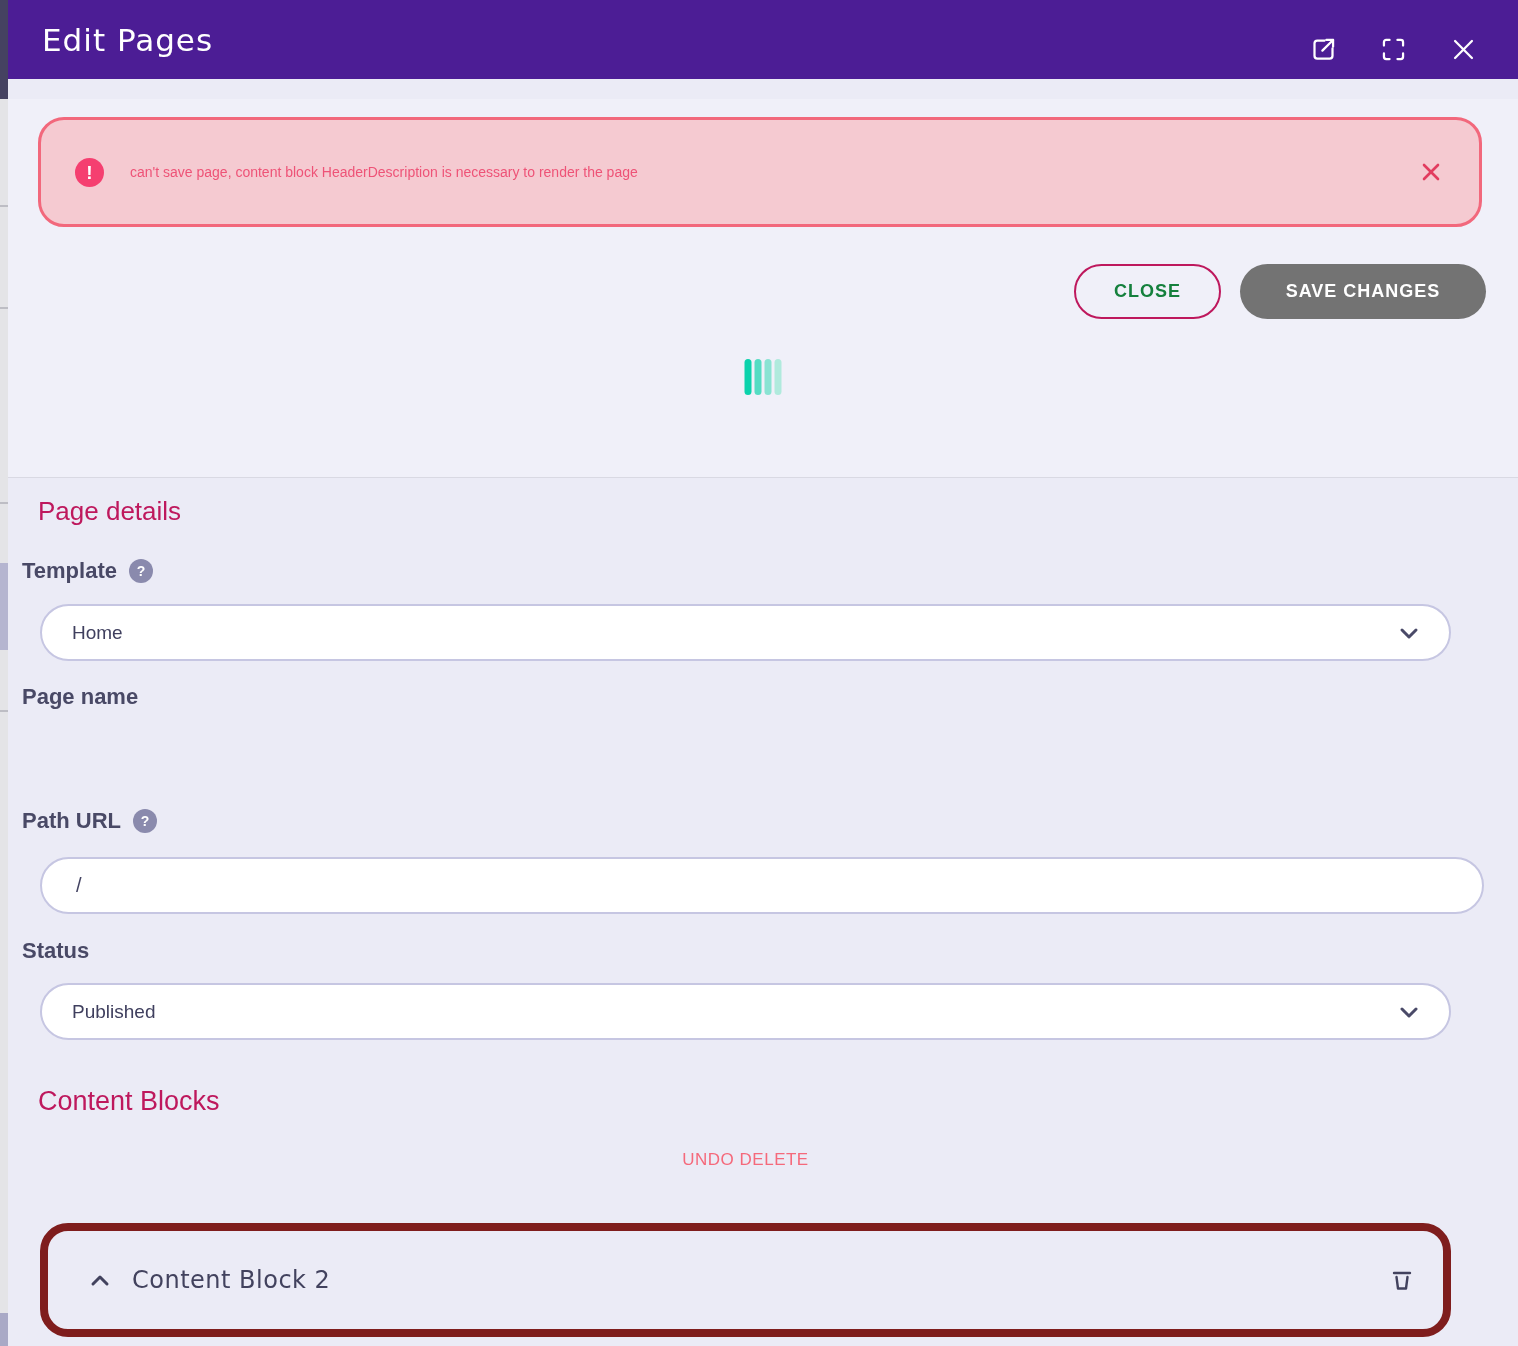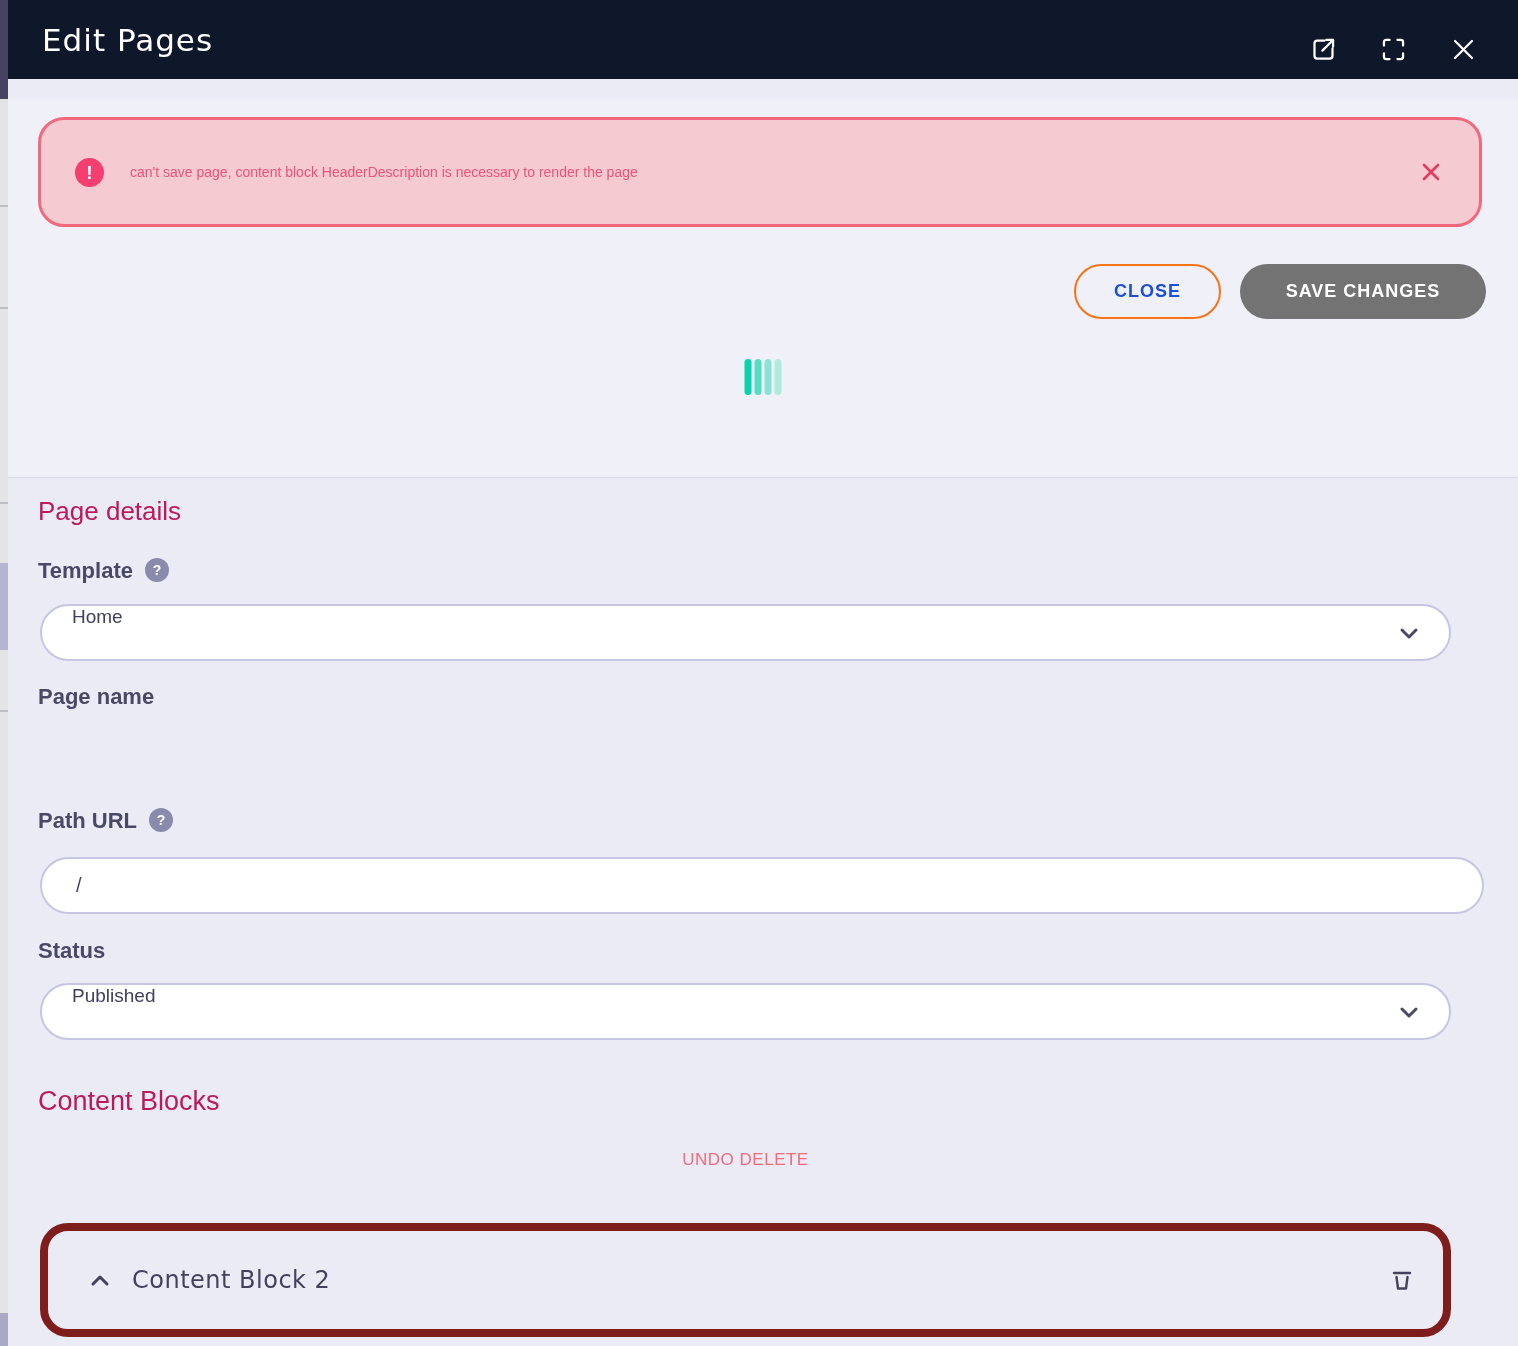--- a/index.html
+++ b/index.html
@@ -16,21 +16,21 @@
   .page-edge .seg-header { position:absolute; top:0; left:0; width:8px; height:99px; background:#454261; }
   .page-edge .hline { position:absolute; left:0; width:8px; height:2px; background:#BDBDC4; }
   .page-edge .seg-lav1 { position:absolute; top:563px; left:0; width:8px; height:87px; background:#B5B5D0; }
   .page-edge .seg-lav2 { position:absolute; top:1313px; left:0; width:8px; height:33px; background:#A9A9C6; }
 
   .modal { position:absolute; left:8px; top:0; width:1510px; height:1346px; z-index:2; }
 
   
   .modal-header {
     position:absolute; left:0; top:0; width:1510px; height:79px;
-    background:#0f172a; display:flex; align-items:center;
+    background:#4c1d95; display:flex; align-items:center;
   }
   .modal-title {
     margin-left:34px; color:#FFFFFF; font-size:31px; letter-spacing:1px;
     font-family:"DejaVu Sans","Liberation Sans",sans-serif; font-weight:500;
   }
   .header-icons { position:absolute; right:40px; top:0; height:99px; display:flex; align-items:center; gap:40px; }
   .hicon { width:30px; height:30px; display:flex; align-items:center; justify-content:center; cursor:pointer; }
   .hicon svg { width:27px; height:27px; stroke:#FFFFFF; fill:none; stroke-width:2; stroke-linecap:round; stroke-linejoin:round; }
 
   
@@ -51,42 +51,42 @@
   }
   .alert-message { margin-left:26px; color:#EE5377; font-size:14px; }
   .alert-close { position:absolute; right:34px; top:50%; transform:translateY(-50%); width:28px; height:28px; cursor:pointer; }
   .alert-close svg { width:28px; height:28px; stroke:#E23C5F; stroke-width:2.6; stroke-linecap:round; }
 
   .action-row { position:absolute; right:32px; top:165px; display:flex; gap:19px; }
   .btn {
     height:55px; border-radius:28px; font-size:18px; font-weight:bold;
     letter-spacing:1px; cursor:pointer; font-family:"Liberation Sans",sans-serif;
   }
-  .btn-close { width:147px; background:transparent; border:2px solid #f97316; color:#1d4ed8; }
+  .btn-close { width:147px; background:transparent; border:2px solid #be185d; color:#15803d; }
   .btn-save  { width:246px; background:#737373; border:none; color:#FFFFFF; }
 
   .loader { position:absolute; left:50%; transform:translateX(-50%); top:260px; display:flex; gap:3px; }
   .loader .bar { width:7px; height:36px; border-radius:4px; }
 
   
   .details-section {
     position:absolute; left:0; top:478px; width:1510px; height:868px;
     background:#EBEBF6;
   }
   .section-title { position:absolute; left:30px; color:#be185d; font-size:26px; font-weight:normal; }
-  .field-label { position:absolute; left:30px; color:#494966; font-size:22px; font-weight:bold; display:flex; gap:12px; }
+  .field-label { position:absolute; left:14px; color:#494966; font-size:22px; font-weight:bold; display:flex; align-items:center; gap:12px; }
   .help-icon {
     width:24px; height:24px; border-radius:50%; background:#8A8AAD; color:#FFFFFF;
     font-size:14px; font-weight:bold; line-height:24px; text-align:center; cursor:pointer;
   }
   .pill {
     position:absolute; left:32px; height:57px; background:#FFFFFF;
     border:2px solid #C6C6E2; border-radius:28.5px;
   }
-  .select-box { width:1411px; cursor:pointer; display:flex; }
+  .select-box { width:1411px; cursor:pointer; display:flex; align-items:center; }
   .select-value { margin-left:30px; color:#3F3F5E; font-size:19px; }
   .select-chevron { position:absolute; right:26px; top:50%; transform:translateY(-50%); width:28px; height:28px; }
   .select-chevron svg { width:28px; height:28px; stroke:#4A4A68; stroke-width:3; fill:none; stroke-linecap:round; stroke-linejoin:round; }
   .text-input {
     width:1444px; padding-left:34px; font-size:20px; color:#444463;
     font-family:"Liberation Sans",sans-serif; outline:none;
   }
   .text-input.bold { font-weight:bold; }
 
   .undo-wrap { position:absolute; left:32px; top:672px; width:1411px; text-align:center; }

